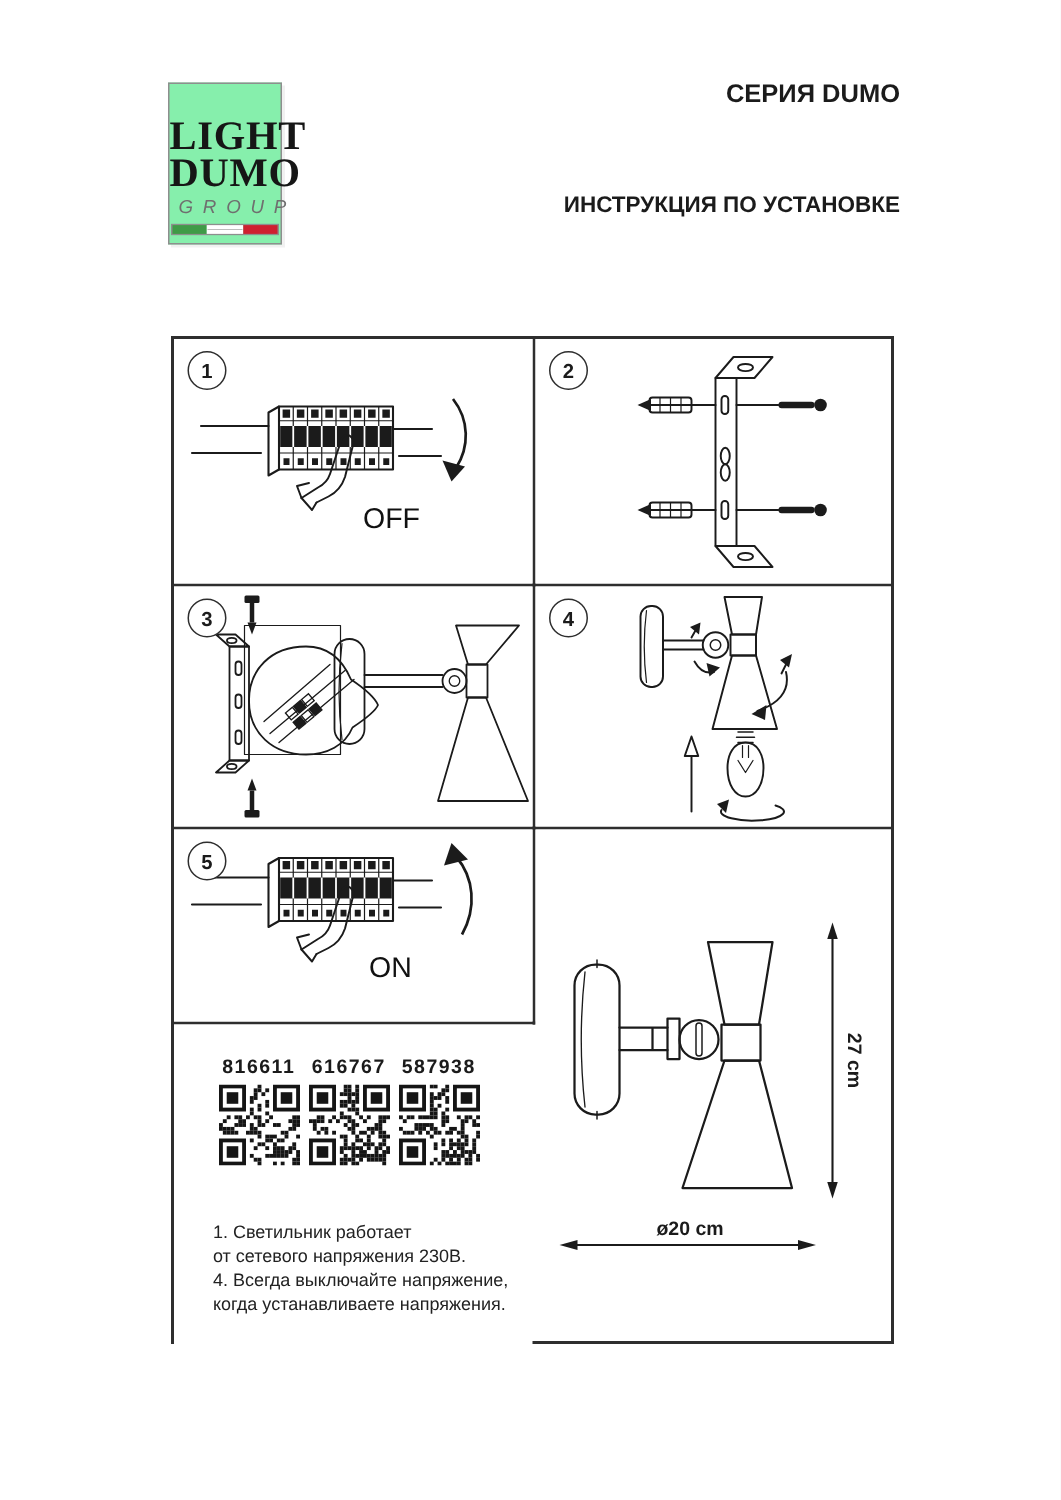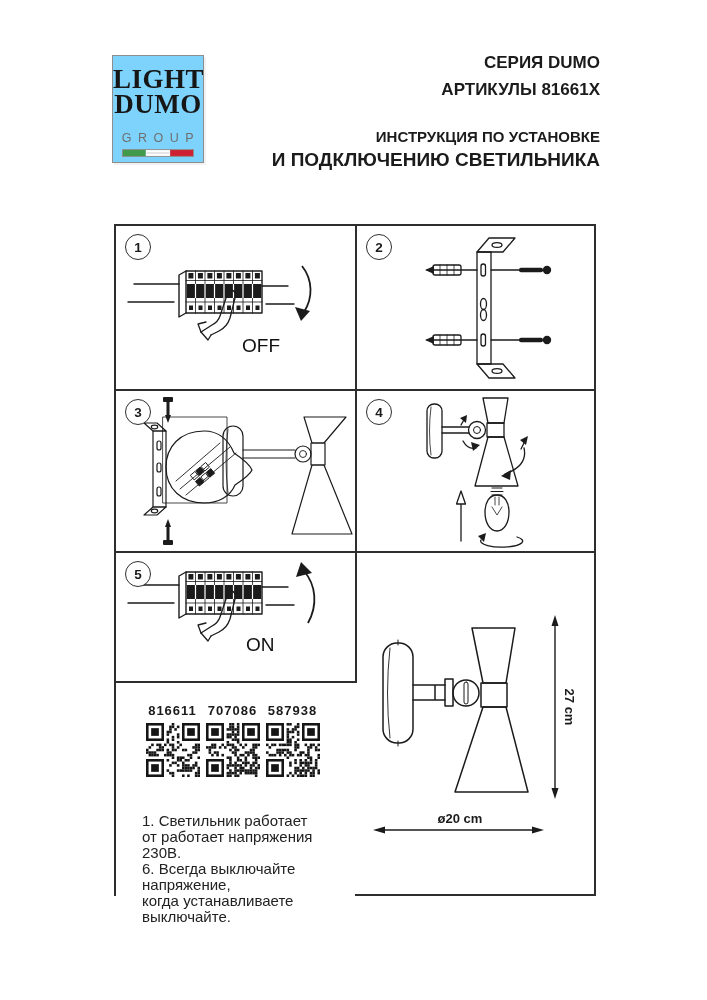--- a/index.html
+++ b/index.html
@@ -1,25 +1,25 @@
 <!DOCTYPE html>
 <html><head>
 <meta charset="utf-8">
 <style>
   html,body{margin:0;padding:0;background:#ffffff;}
   .page{position:relative;width:707px;height:1000px;background:#fff;overflow:hidden;
         font-family:"Liberation Sans",sans-serif;color:#1b1b1b;
         border-right:1px solid #f0f0f0;border-bottom:1px solid #e6e6e6;}
   
-  .logo-box{position:absolute;left:112px;top:55px;width:92px;height:108px;background:#7dd3fc;
-            border:1.5px solid #8e8e8e;box-sizing:border-box;text-align:center;padding-top:11px;
+  .logo-box{position:absolute;left:112px;top:55px;width:76px;height:108px;background:#86efac;
+            border:1.5px solid #8e8e8e;box-sizing:border-box;text-align:center;padding-top:22px;
             box-shadow:2px 2px 0 #f1f1f1;}
   .logo-word{font-family:"Liberation Serif",serif;font-weight:bold;font-size:27px;line-height:25px;
              letter-spacing:.5px;color:#161616;}
-  .logo-group{font-size:12.5px;letter-spacing:6.5px;color:#6f6f6f;margin-top:14px;margin-left:6px;}
+  .logo-group{font-size:12.5px;letter-spacing:6.5px;color:#6f6f6f;margin-top:3px;margin-left:6px;font-style:italic;}
   .flag{display:block;margin:4px auto 0;width:72px;height:8px;}
   
   .hdr{position:absolute;right:107px;text-align:right;font-weight:bold;white-space:nowrap;}
   .series{top:53px;font-size:17px;}
   .articles{top:80px;font-size:17px;}
   .title1{top:128px;font-size:15px;}
   .title2{top:149px;font-size:19px;}
   
   .grid{position:absolute;left:114px;top:224px;width:482px;height:672px;
         border:2px solid #2e2e2e;box-sizing:border-box;background:#fff;}
@@ -39,44 +39,42 @@
   .badge{position:absolute;left:9px;top:8px;width:26px;height:26px;border:1.6px solid #2e2e2e;
          border-radius:50%;box-sizing:border-box;font-size:13.5px;font-weight:bold;background:#fff;
          display:flex;align-items:center;justify-content:center;z-index:2;}
   .art{position:absolute;left:0;top:0;width:100%;height:100%;}
   svg text{font-family:"Liberation Sans",sans-serif;}
   
   .codes{position:absolute;left:28px;top:20px;display:flex;gap:3px;}
   .code{width:57px;text-align:center;font-size:13px;font-weight:bold;letter-spacing:1px;}
   .qrs{position:absolute;left:28px;top:40px;display:flex;gap:3px;}
   .qr{width:57px;height:57px;display:flex;justify-content:center;align-items:flex-start;}
-  .notes{position:absolute;left:26px;top:130px;font-size:15px;line-height:16px;color:#222;}
+  .notes{position:absolute;left:26px;top:130px;font-size:12px;line-height:16px;color:#222;}
 </style>
 </head>
 <body>
 
 <div class="page">
 
   <div class="logo-box">
     <div class="logo-word">LIGHT</div>
     <div class="logo-word">DUMO</div>
     <div class="logo-group">GROUP</div>
     <svg class="flag" viewBox="0 0 74 8">
       <rect x="0.5" y="0.5" width="24" height="7" fill="#3f9b47"></rect>
       <rect x="24.5" y="0.5" width="25" height="7" fill="#ffffff"></rect>
       <rect x="49.5" y="0.5" width="24" height="7" fill="#ce2030"></rect>
       <line x1="25" y1="4" x2="49" y2="4" stroke="#bdbdbd" stroke-width="0.8"></line>
       <rect x="0.5" y="0.5" width="73" height="7" fill="none" stroke="#8e8e8e" stroke-width="1"></rect>
     </svg>
   </div>
 
   <div class="hdr series">СЕРИЯ DUMO</div>
-  <div class="hdr articles">АРТИКУЛЫ 81661X</div>
   <div class="hdr title1">ИНСТРУКЦИЯ ПО УСТАНОВКЕ</div>
-  <div class="hdr title2">И ПОДКЛЮЧЕНИЮ СВЕТИЛЬНИКА</div>
 
   <div class="grid">
     <div class="vline"></div>
     <div class="hline h1"></div>
     <div class="hline h2"></div>
     <div class="hline h3"></div>
 
     <div class="cell" id="c1">
       <div class="badge">1</div>
       <svg class="art" viewBox="0 0 239 163">
@@ -279,21 +277,21 @@
             <polygon points="185,35 180,50 196,46" fill="#1b1b1b"></polygon>
           </g>
           <text x="130" y="124" font-size="19" fill="#111">ON</text>
         </g>
       </svg>
     </div>
 
     <div class="cell" id="info">
       <div class="codes">
         <div class="code">816611</div>
-        <div class="code">707086</div>
+        <div class="code">616767</div>
         <div class="code">587938</div>
       </div>
       <div class="qrs">
         <div class="qr">
             <svg width="54" height="54">
               <rect x="25.714285714285715" y="0" width="2.5714285714285716" height="2.5714285714285716" fill="#151515"></rect>
               <rect x="23.142857142857146" y="2.5714285714285716" width="2.5714285714285716" height="2.5714285714285716" fill="#151515"></rect>
               <rect x="25.714285714285715" y="2.5714285714285716" width="2.5714285714285716" height="2.5714285714285716" fill="#151515"></rect>
               <rect x="30.85714285714286" y="2.5714285714285716" width="2.5714285714285716" height="2.5714285714285716" fill="#151515"></rect>
               <rect x="23.142857142857146" y="5.142857142857143" width="2.5714285714285716" height="2.5714285714285716" fill="#151515"></rect>
@@ -689,23 +687,23 @@
               <rect x="38.57142857142858" y="2.5714285714285716" width="12.857142857142858" height="12.857142857142858" fill="#ffffff"></rect>
               <rect x="41.142857142857146" y="5.142857142857143" width="7.714285714285715" height="7.714285714285715" fill="#151515"></rect>
               <rect x="0" y="36" width="18" height="18" fill="#151515"></rect>
               <rect x="2.5714285714285716" y="38.57142857142858" width="12.857142857142858" height="12.857142857142858" fill="#ffffff"></rect>
               <rect x="5.142857142857143" y="41.142857142857146" width="7.714285714285715" height="7.714285714285715" fill="#151515"></rect>
             </svg>
           </div>
       </div>
       <div class="notes">
         <div>1. Светильник работает</div>
-        <div>от работает напряжения 230В.</div>
-        <div>6. Всегда выключайте напряжение,</div>
-        <div>когда устанавливаете выключайте.</div>
+        <div>от сетевого напряжения 230В.</div>
+        <div>4. Всегда выключайте напряжение,</div>
+        <div>когда устанавливаете напряжения.</div>
       </div>
     </div>
 
     <div class="cell" id="dim">
       <svg class="art" viewBox="0 0 237 341">
         <g stroke="#1b1b1b" fill="none" stroke-width="1.5" stroke-linecap="round" stroke-linejoin="round">
           <rect x="26" y="90" width="30" height="100" rx="14"></rect>
           <path d="M33,95 Q28,140 33,185" stroke-width="0.9"></path>
           <path d="M41,87 V92 M41,188 V193" stroke-width="1"></path>
           <path d="M56,132 H88 M56,147 H88 M78,132 V147"></path>

